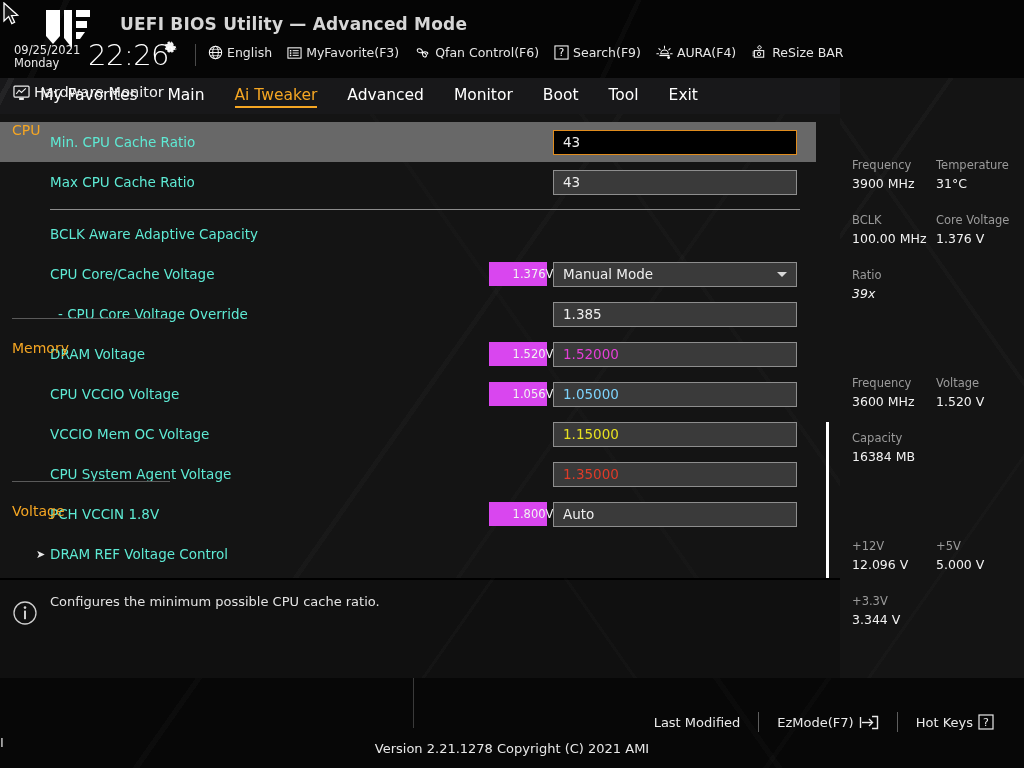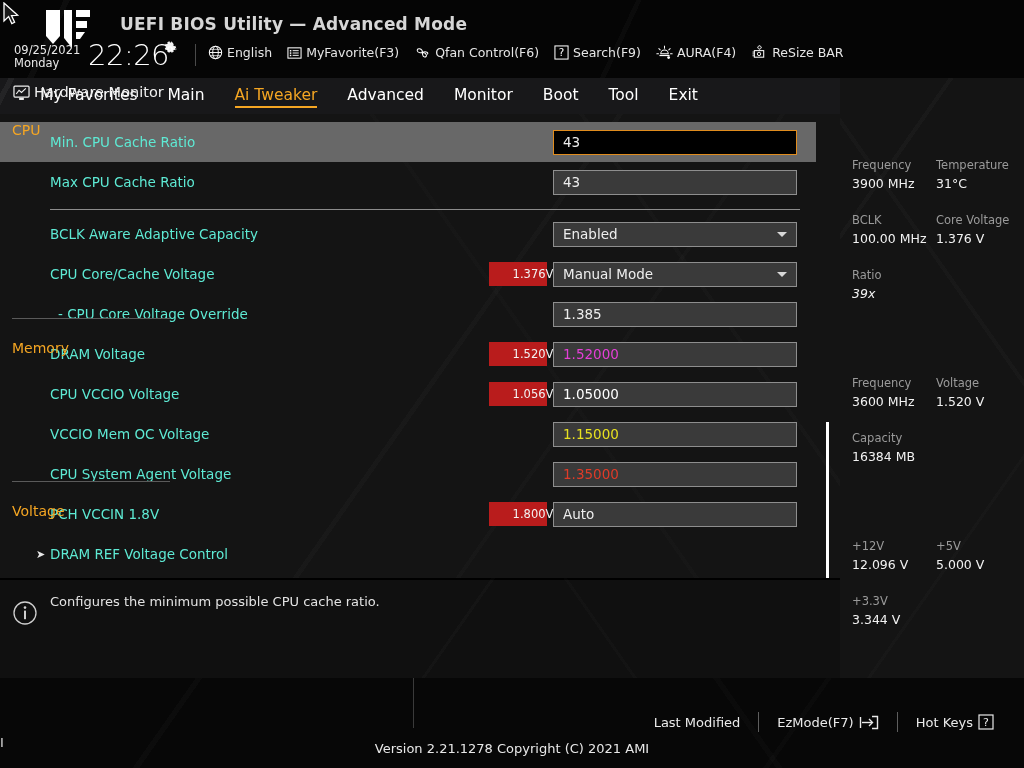--- a/index.html
+++ b/index.html
@@ -101,21 +101,21 @@
   .row-label {
     position: absolute; left: 50px;
     font-size: 13.5px; color: #5eead4; white-space: nowrap;
   }
   .row-label.indent { left: 58px; }
   .arrow-glyph {
     position: absolute; left: 36px; font-size: 11px; color: #e8e8e8;
   }
   .vbadge {
     position: absolute; left: 489px; width: 58px; height: 24px;
-    background: #b91c1c; color: #f2f2f2; font-size: 11.5px;
+    background: #d946ef; color: #f2f2f2; font-size: 11.5px;
     display: flex; align-items: center; justify-content: center; padding-left: 30px;
   }
   .vfield {
     position: absolute; left: 553px; width: 244px; height: 25px;
     background: #3a3a3a; border: 1px solid #8e8e8e;
     display: flex; align-items: center; padding: 0 9px;
     font-size: 13.5px; color: #eeeeee; cursor: text;
   }
   .vfield.focused { background: #000; border-color: #e08c1e; }
   .vfield.combo { justify-content: flex-start; padding-right: 26px; cursor: pointer; }
@@ -343,24 +343,20 @@
         </div>
         <div class="row" style="top: 48px;">
           <span class="row-label">Max CPU Cache Ratio</span>
           <span class="vfield">
             <span style="color: rgb(238, 238, 238);">43</span>
           </span>
         </div>
         <div class="divider" style="top: 95px;"></div>
         <div class="row" style="top: 100px;">
           <span class="row-label">BCLK Aware Adaptive Capacity</span>
-          <span class="vfield combo">
-            <span style="color: rgb(238, 238, 238);">Enabled</span>
-            <span class="caret"></span>
-          </span>
         </div>
         <div class="row" style="top: 140px;">
           <span class="row-label">CPU Core/Cache Voltage</span>
           <span class="vbadge">1.376V</span>
           <span class="vfield combo">
             <span style="color: rgb(238, 238, 238);">Manual Mode</span>
             <span class="caret"></span>
           </span>
         </div>
         <div class="row" style="top: 180px;">
@@ -373,21 +369,21 @@
           <span class="row-label">DRAM Voltage</span>
           <span class="vbadge">1.520V</span>
           <span class="vfield">
             <span style="color: rgb(230, 63, 216);">1.52000</span>
           </span>
         </div>
         <div class="row" style="top: 260px;">
           <span class="row-label">CPU VCCIO Voltage</span>
           <span class="vbadge">1.056V</span>
           <span class="vfield">
-            <span style="color: #ffffff;">1.05000</span>
+            <span style="color: #7dd3fc;">1.05000</span>
           </span>
         </div>
         <div class="row" style="top: 300px;">
           <span class="row-label">VCCIO Mem OC Voltage</span>
           <span class="vfield">
             <span style="color: rgb(232, 224, 32);">1.15000</span>
           </span>
         </div>
         <div class="row" style="top: 340px;">
           <span class="row-label">CPU System Agent Voltage</span>

